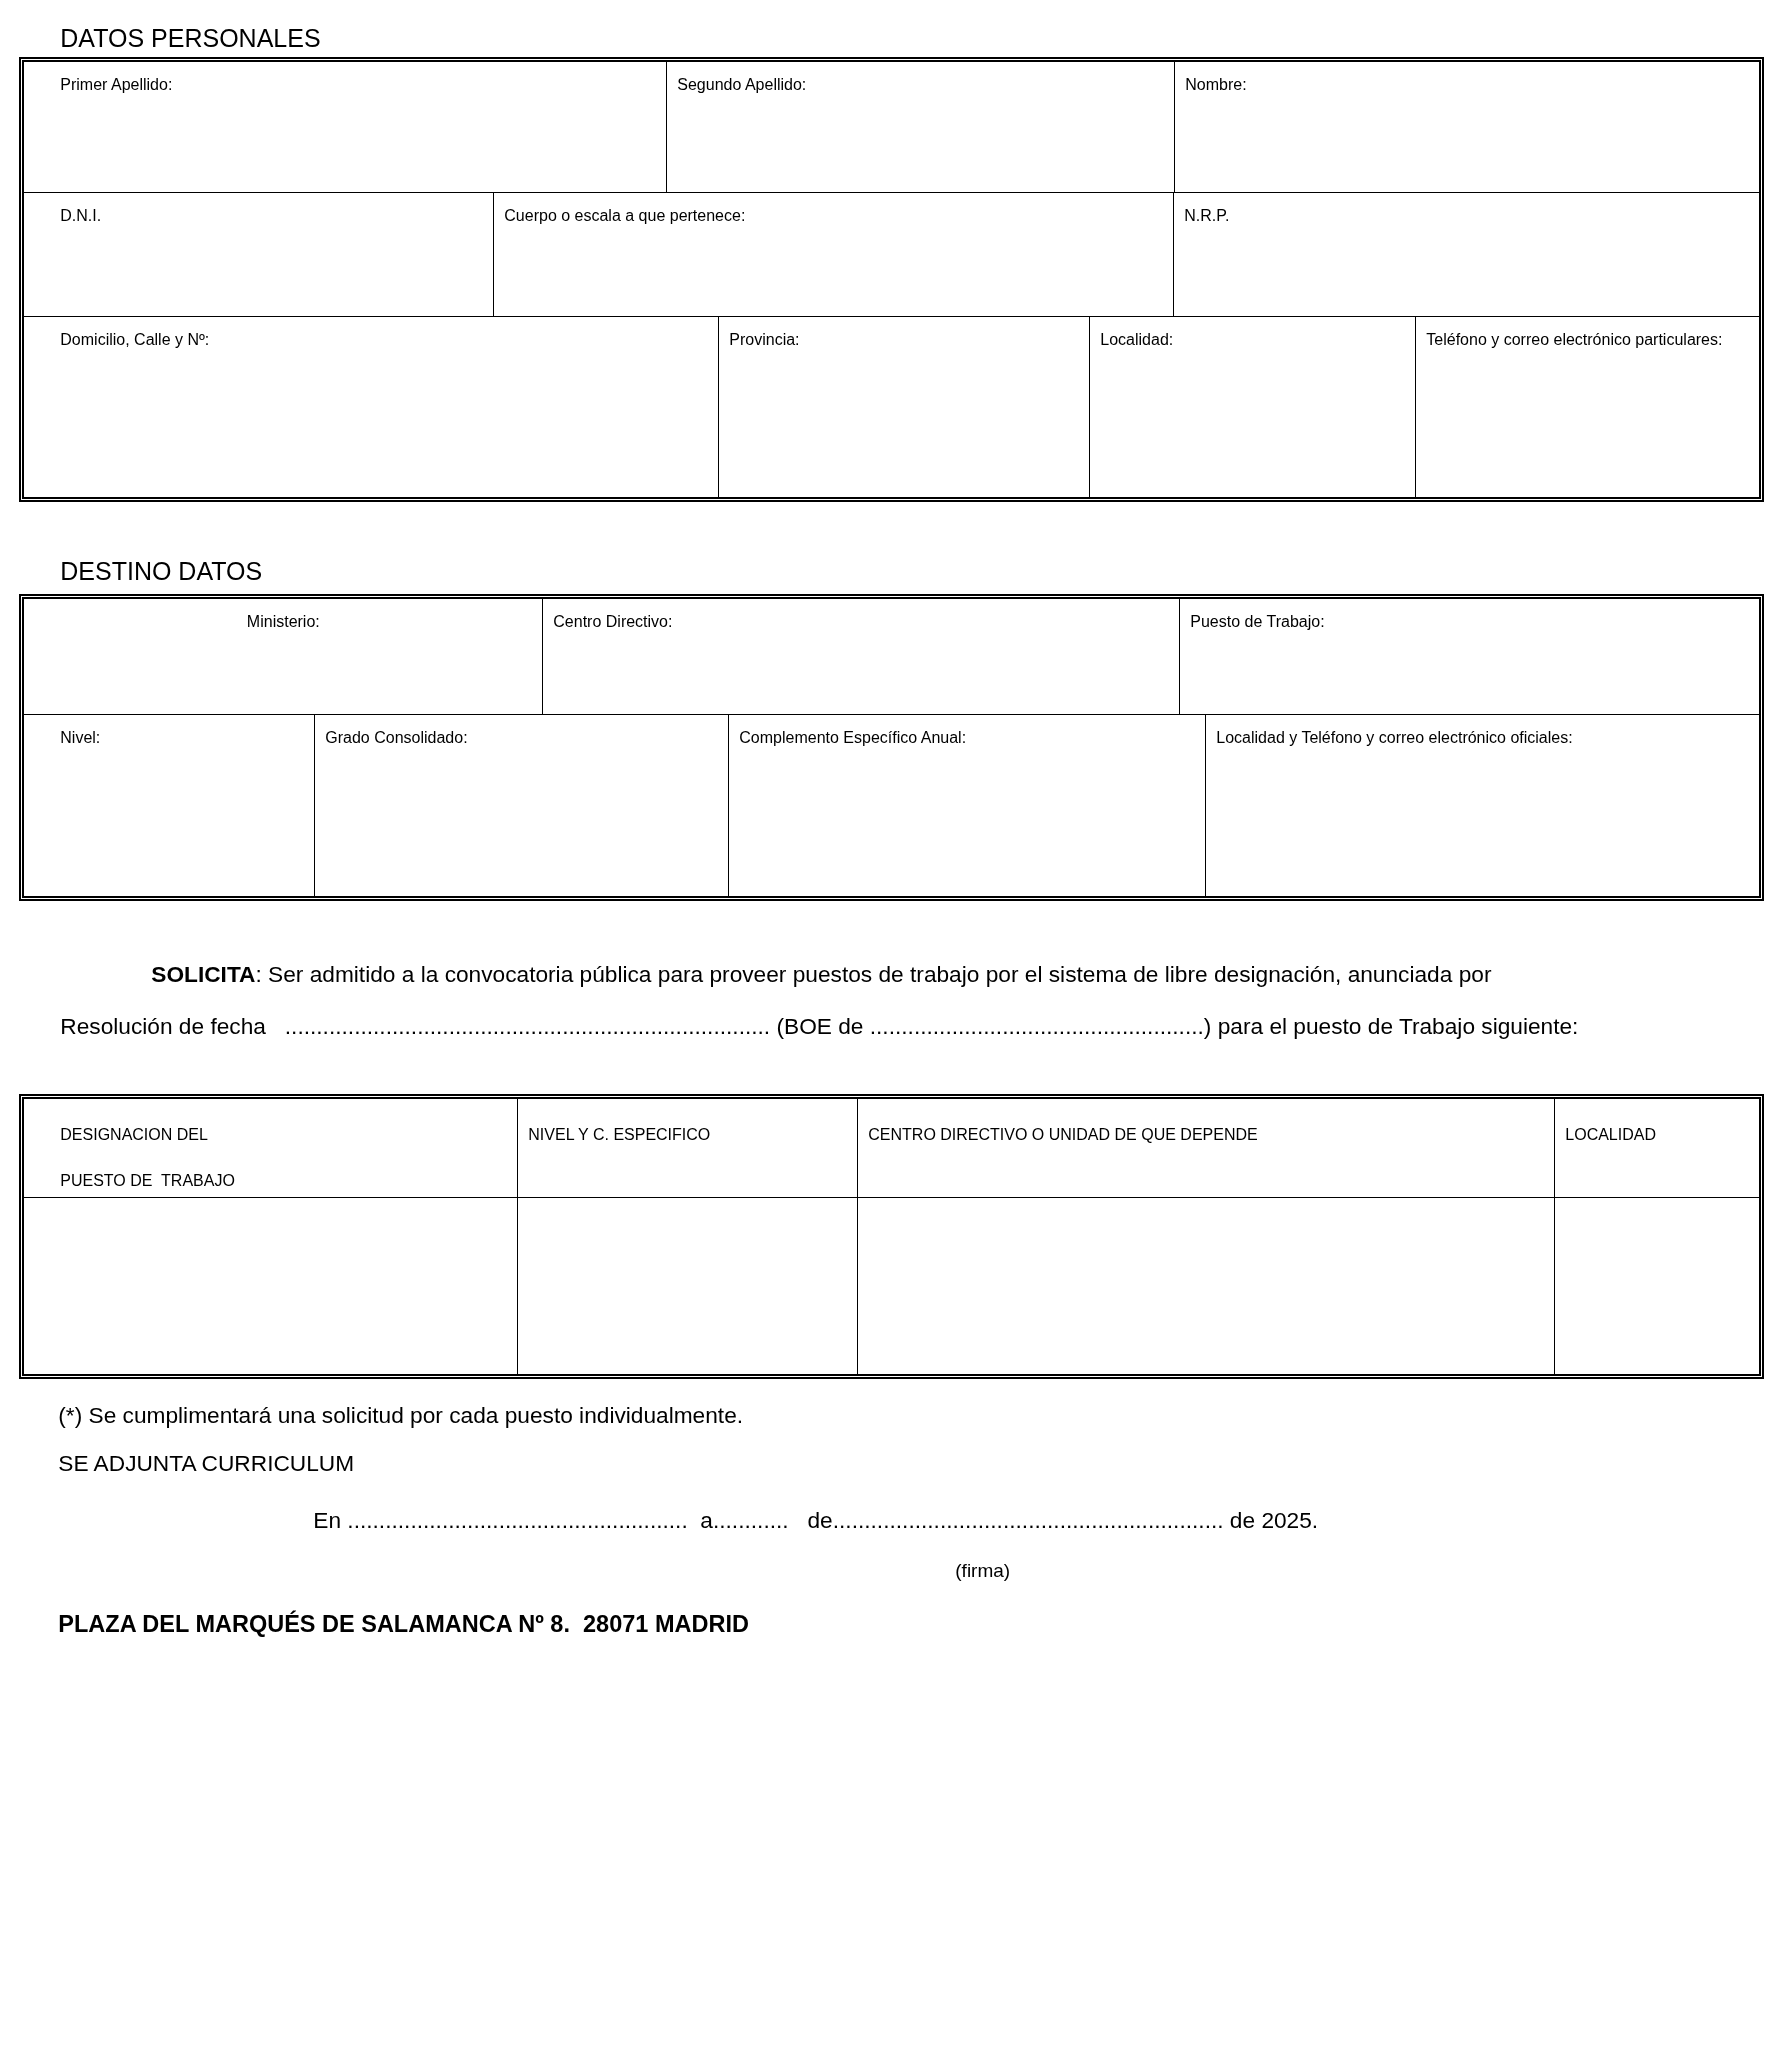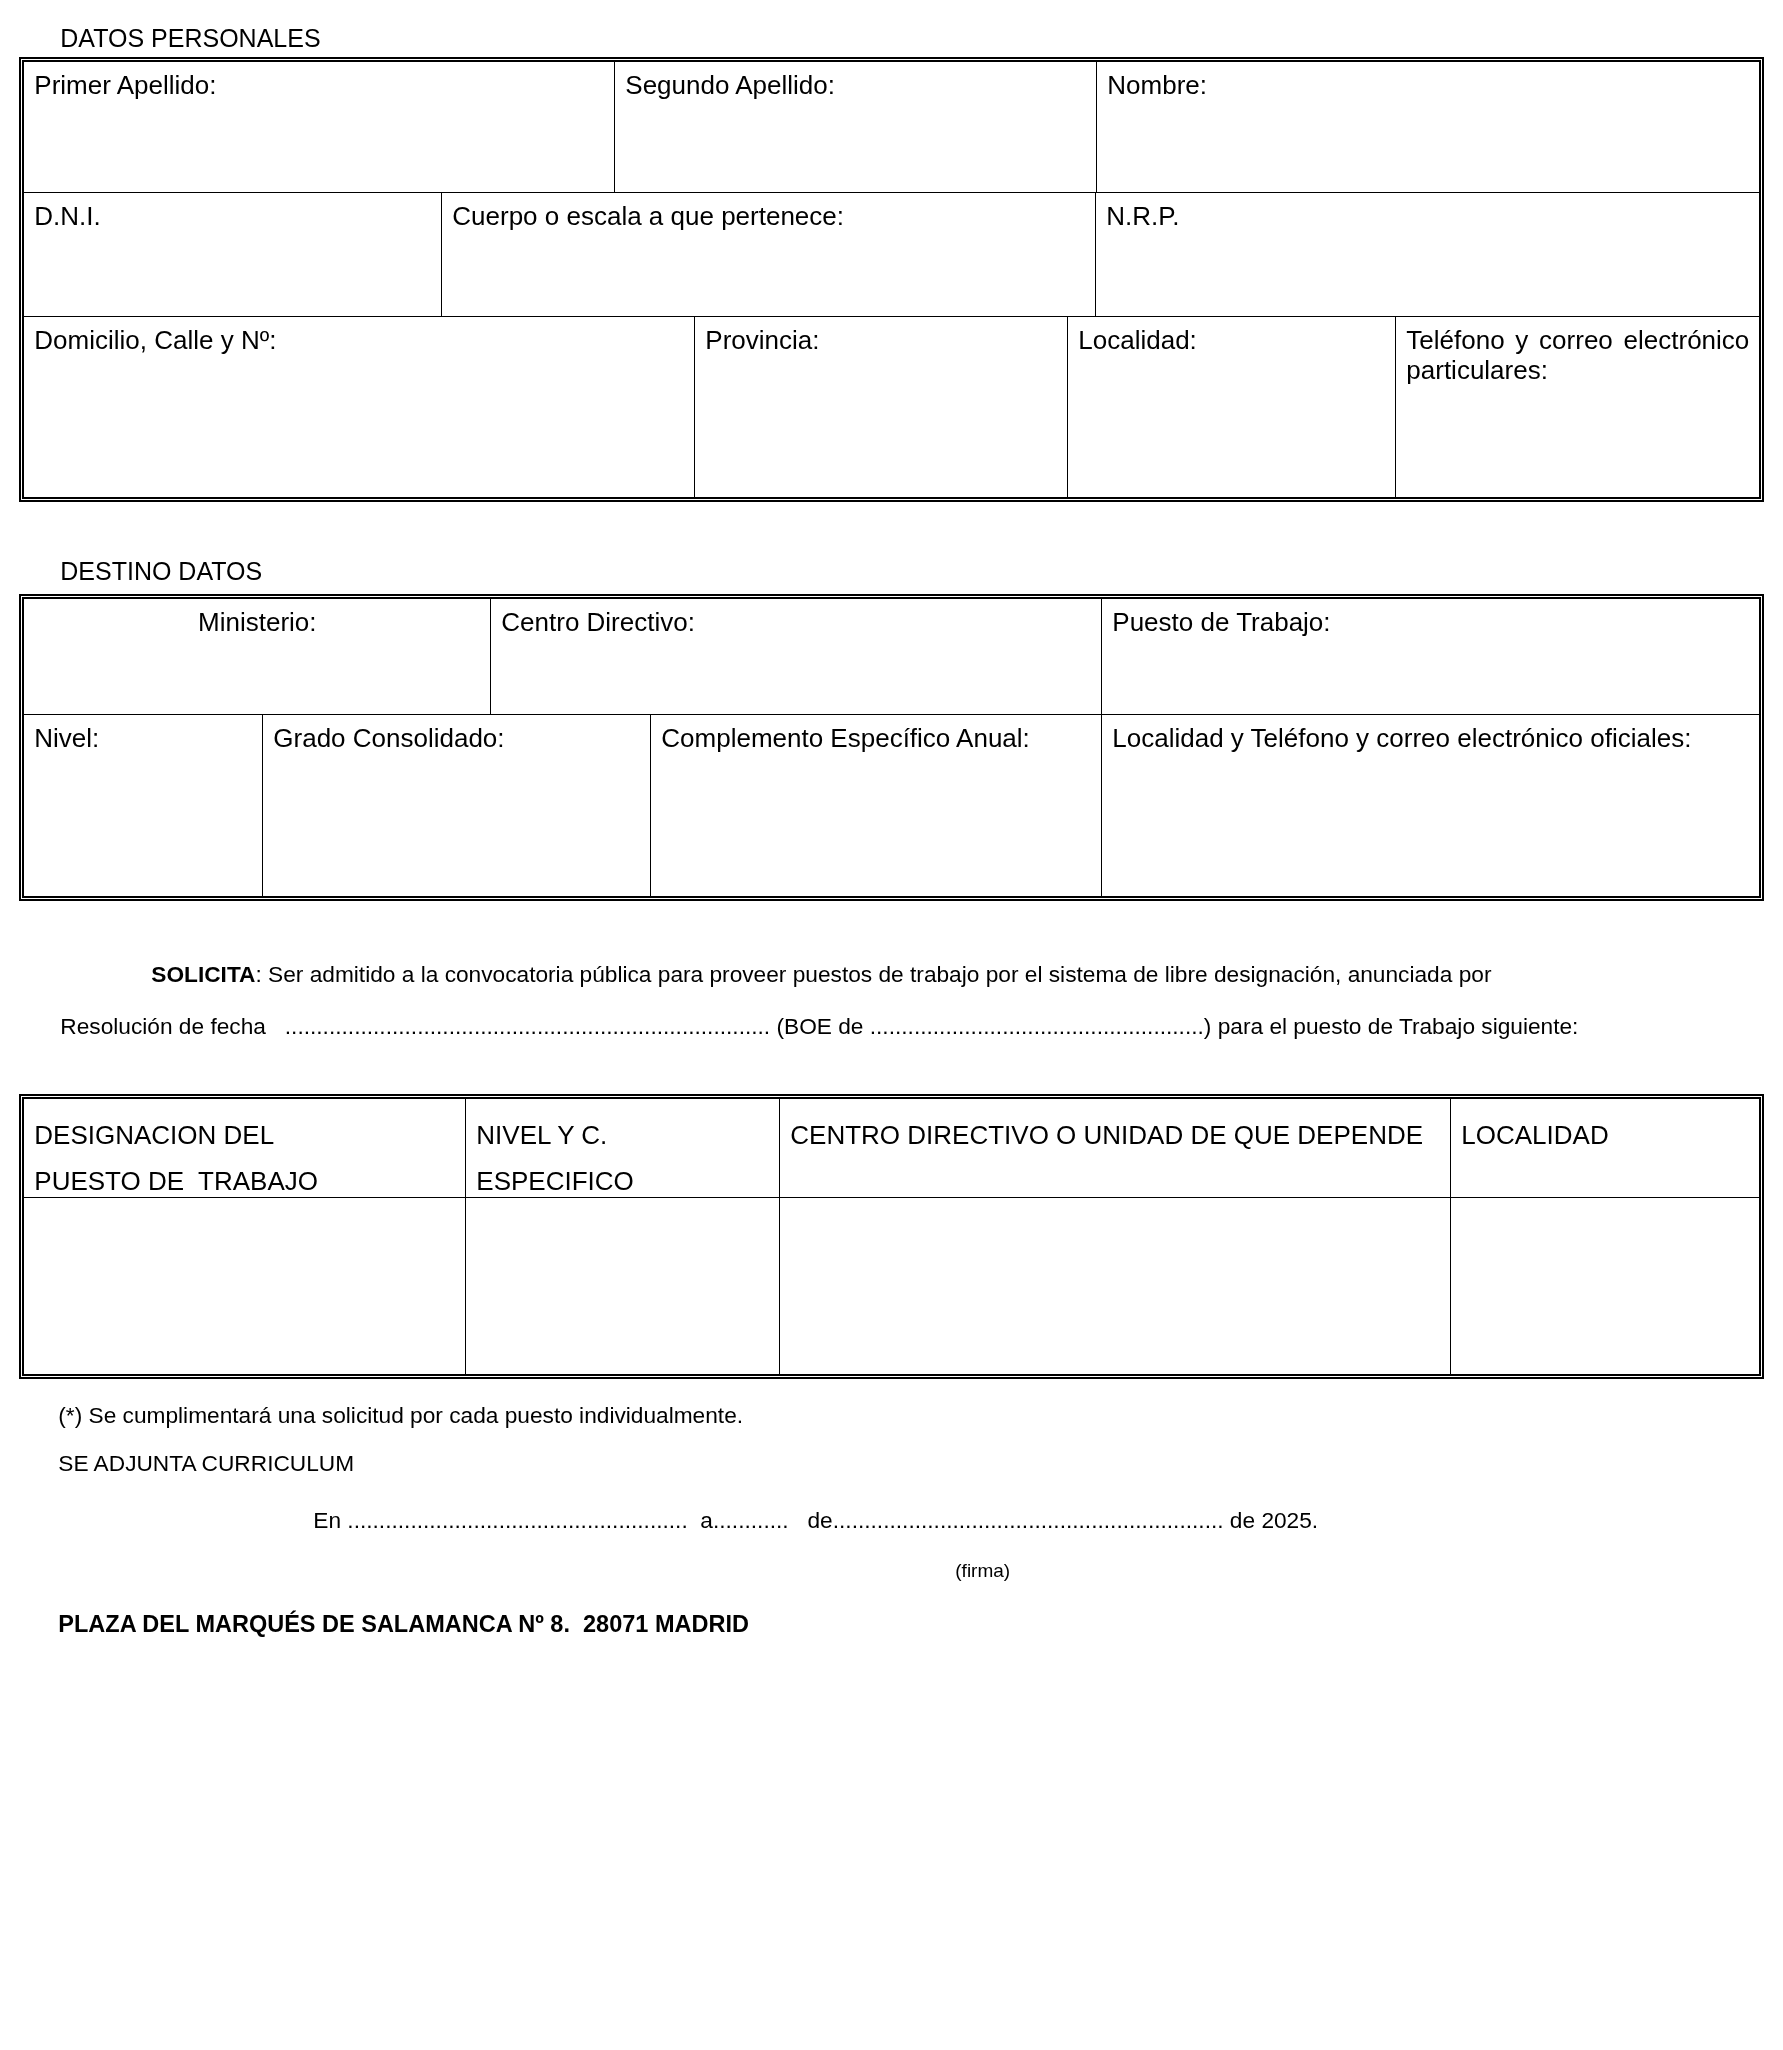--- a/index.html
+++ b/index.html
@@ -28,29 +28,30 @@
   .tbl {
     width: 1745px;
     border: 5.9px double #000;
     background: #fff;
   }
   .trow { display: flex; }
   .trow + .trow { border-top: 1.7px solid #000; }
   .cell {
     border-left: 1.7px solid #000;
     padding: 8.4px 10px;
-    font-size: 26px;
+    font-size: 16px;
     line-height: 30px;
     overflow: hidden;
+    margin-left: 26px;
   }
   .cell:first-child { border-left: none; }
   .cell.last { flex: 1; }
 
   
-  .t1r1 { height: 130px; } .t1r2 { height: 124px; } .t1r3 { height: 181px; gap: 28px; }
+  .t1r1 { height: 130px; } .t1r2 { height: 124px; } .t1r3 { height: 181px; }
   .t1r1c1 { width: 590px; } .t1r1c2 { width: 482px; }
   .t1r2c1 { width: 417px; } .t1r2c2 { width: 654px; }
   .t1r3c1 { width: 642px; } .t1r3c2 { width: 345px; } .t1r3c3 { width: 300px; }
   .cell-justify { text-align: justify; }
 
   
   .t2r1 { height: 115px; } .t2r2 { height: 182px; }
   .t2r1c1 { width: 466px; text-align: center; } .t2r1c2 { width: 611px; }
   .t2r2c1 { width: 238px; } .t2r2c2 { width: 388px; } .t2r2c3 { width: 451px; }
 

